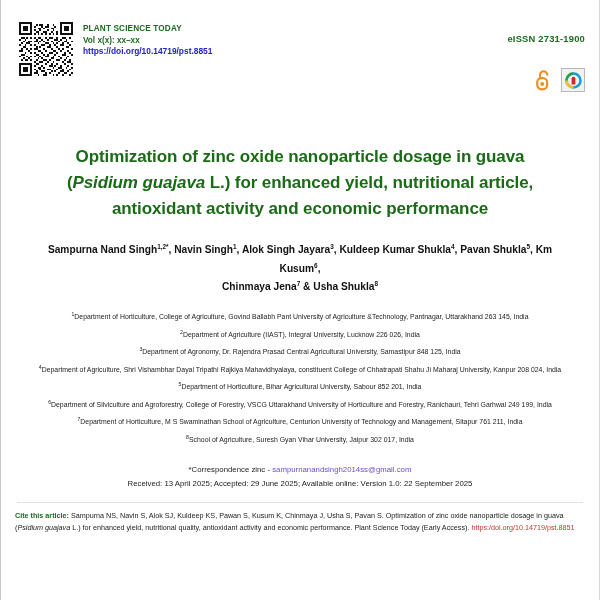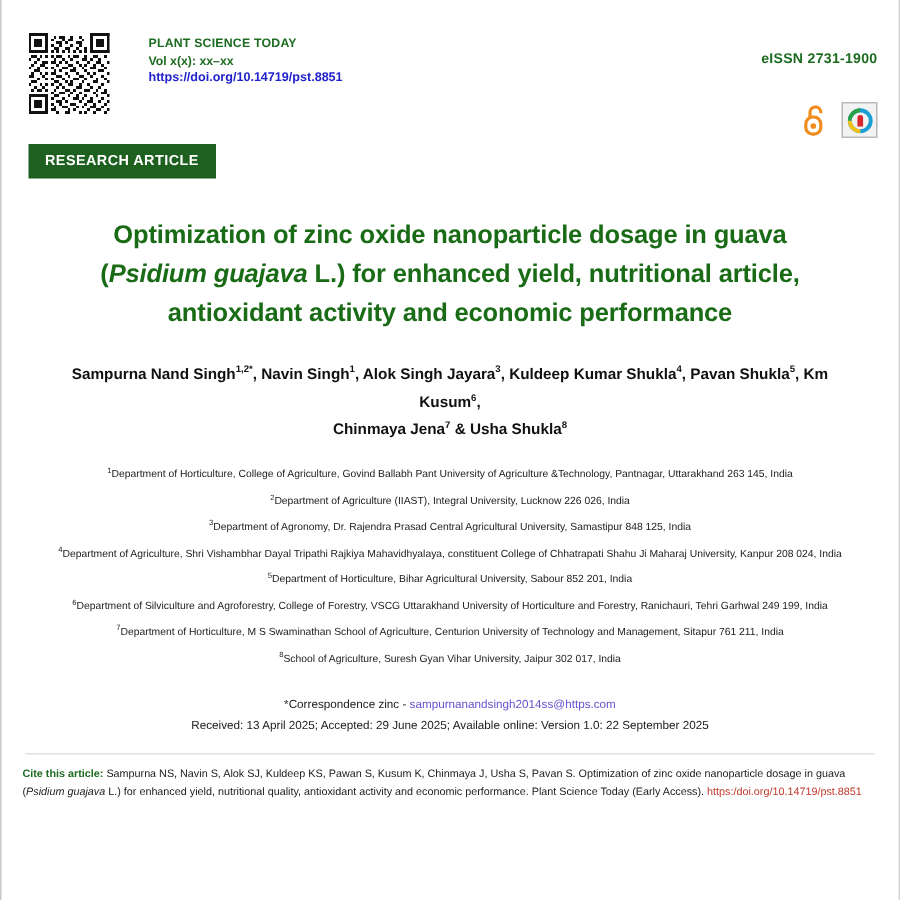--- a/index.html
+++ b/index.html
@@ -22,21 +22,21 @@
   
   .header{
     position:relative;
     height:128px;
     padding:22px 12px 0 18px;
     box-sizing:border-box;
   }
   .masthead{
     display:flex;
     align-items:flex-start;
-    gap:26px;
+    gap:10px;
   }
   .qr{
     width:54px;height:54px;
     flex:0 0 54px;
     position:relative;
     background:#ffffff;
   }
   .qr svg{display:block;}
   .journal-lines{
     padding-top:1px;
@@ -390,21 +390,20 @@
       <span class="journal-badge">
         <svg width="17" height="17" viewBox="0 0 17 17">
           <circle cx="8.5" cy="8.5" r="7" fill="none" stroke="#1a9fd4" stroke-width="2.6"></circle>
           <path d="M1.5 8.5 A7 7 0 0 1 8.5 1.5" fill="none" stroke="#2aa24a" stroke-width="2.6"></path>
           <path d="M8.5 15.5 A7 7 0 0 1 1.5 8.5" fill="none" stroke="#f2c21a" stroke-width="2.6"></path>
           <path d="M6.6 12.4 V6.6 a1.9 1.9 0 0 1 3.8 0 v5.8 z" fill="#d8272c"></path>
         </svg>
       </span>
     </div>
 
-    <div class="article-type">RESEARCH ARTICLE</div>
   </div>
 
   <div class="title">
     <span>Optimization of zinc oxide nanoparticle dosage in guava</span>
     <br>
     <span>(</span><span class="it">Psidium guajava</span><span> L.) for enhanced yield, nutritional article,</span>
     <br>
     <span>antioxidant activity and economic performance</span>
   </div>
 
@@ -418,21 +417,21 @@
     <p class="affil"><sup>2</sup><span>Department of Agriculture (IIAST),  Integral University, Lucknow 226 026, India</span></p>
     <p class="affil"><sup>3</sup><span>Department of Agronomy, Dr. Rajendra Prasad Central Agricultural University, Samastipur 848 125, India</span></p>
     <p class="affil"><sup>4</sup><span>Department of Agriculture, Shri Vishambhar Dayal Tripathi Rajkiya Mahavidhyalaya, constituent College of Chhatrapati Shahu Ji Maharaj University, Kanpur 208 024, India</span></p>
     <p class="affil"><sup>5</sup><span>Department of Horticulture, Bihar Agricultural University, Sabour 852 201, India</span></p>
     <p class="affil"><sup>6</sup><span>Department of Silviculture and Agroforestry, College of Forestry, VSCG Uttarakhand University of Horticulture and Forestry, Ranichauri, Tehri Garhwal 249 199, India</span></p>
     <p class="affil"><sup>7</sup><span>Department of Horticulture, M S Swaminathan School of Agriculture, Centurion University of Technology and Management, Sitapur 761 211, India</span></p>
     <p class="affil"><sup>8</sup><span>School of Agriculture, Suresh Gyan Vihar University, Jaipur 302 017, India</span></p>
   </div>
 
   <div class="corr">
-    <div><span>*Correspondence zinc - </span><span class="mail">sampurnanandsingh2014ss@https.com</span></div>
+    <div><span>*Correspondence zinc - </span><span class="mail">sampurnanandsingh2014ss@gmail.com</span></div>
     <div>Received: 13 April 2025; Accepted: 29 June 2025; Available online: Version 1.0: 22 September 2025</div>
   </div>
 
   <div class="rule"></div>
   <div class="cite">
     <span class="lead">Cite this article:</span><span> Sampurna NS, Navin S, Alok SJ, Kuldeep KS, Pawan S, Kusum K, Chinmaya J, Usha S, Pavan S. Optimization of zinc oxide nanoparticle dosage in guava (</span><span class="it">Psidium guajava</span><span> L.) for enhanced yield, nutritional quality, antioxidant activity and economic performance. Plant Science Today (Early Access). </span><span class="doi">https:/doi.org/10.14719/pst.8851</span>
   </div>
 
 </div>
 

